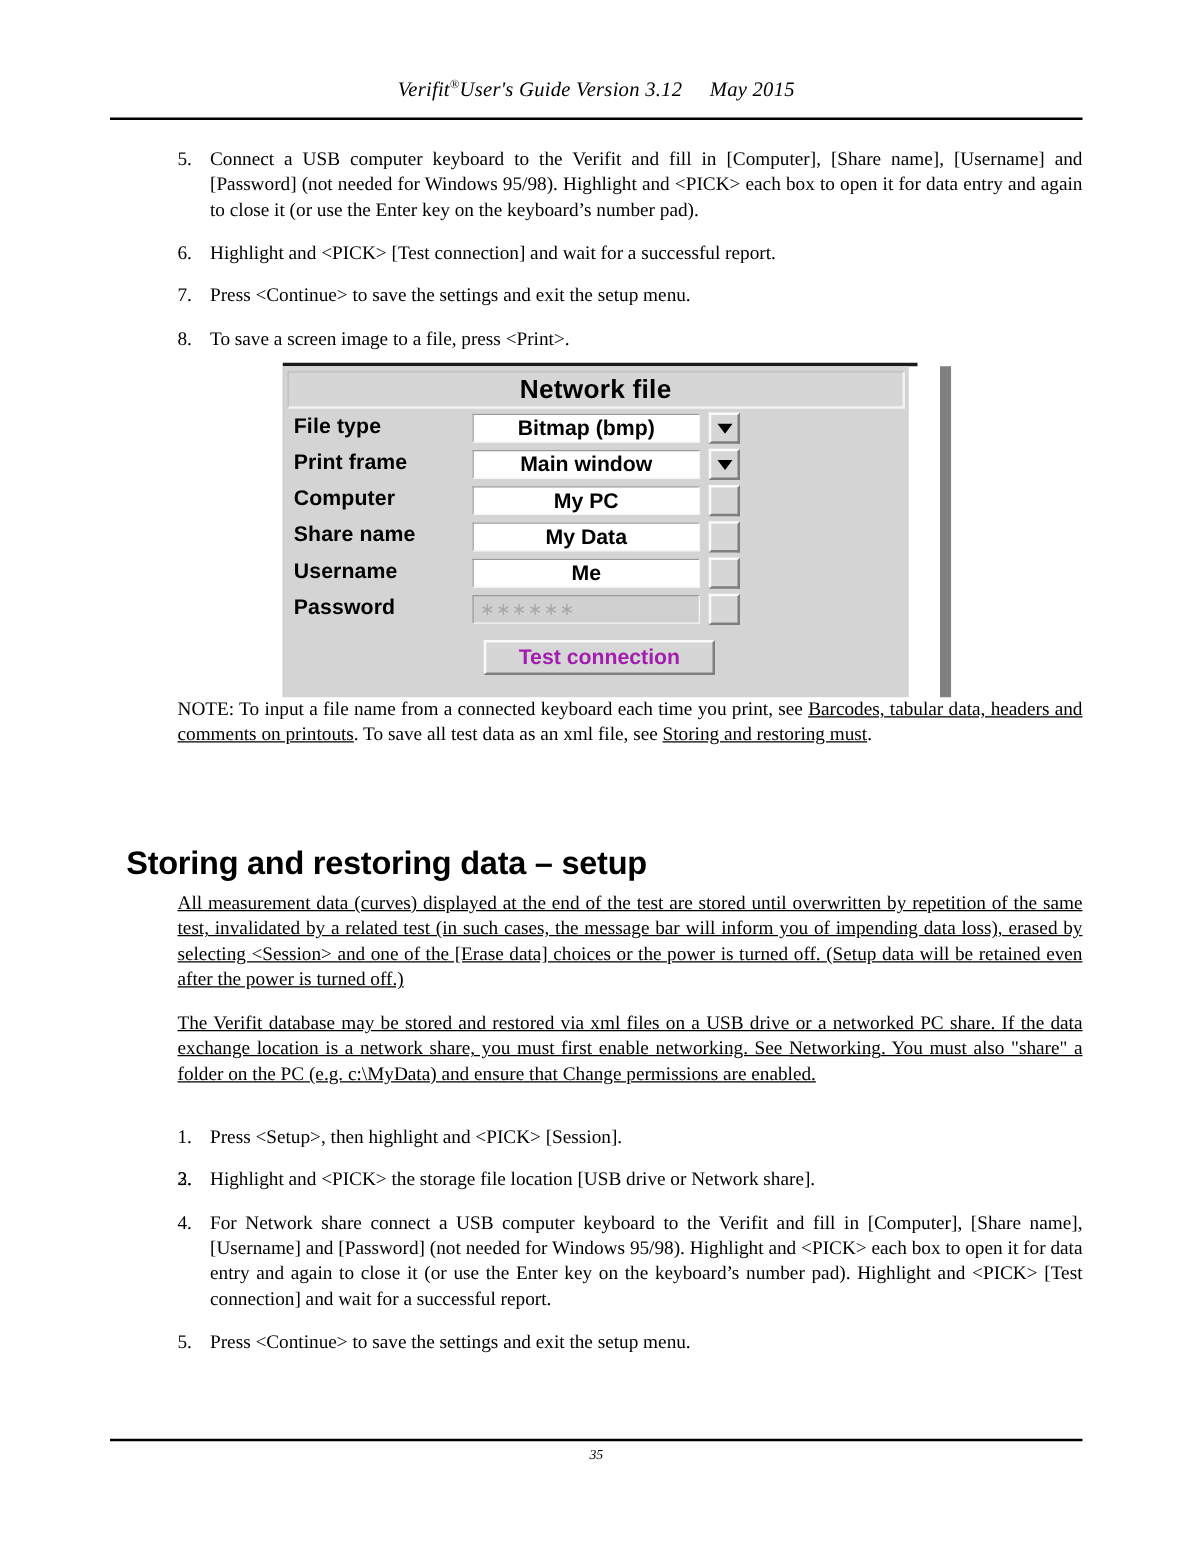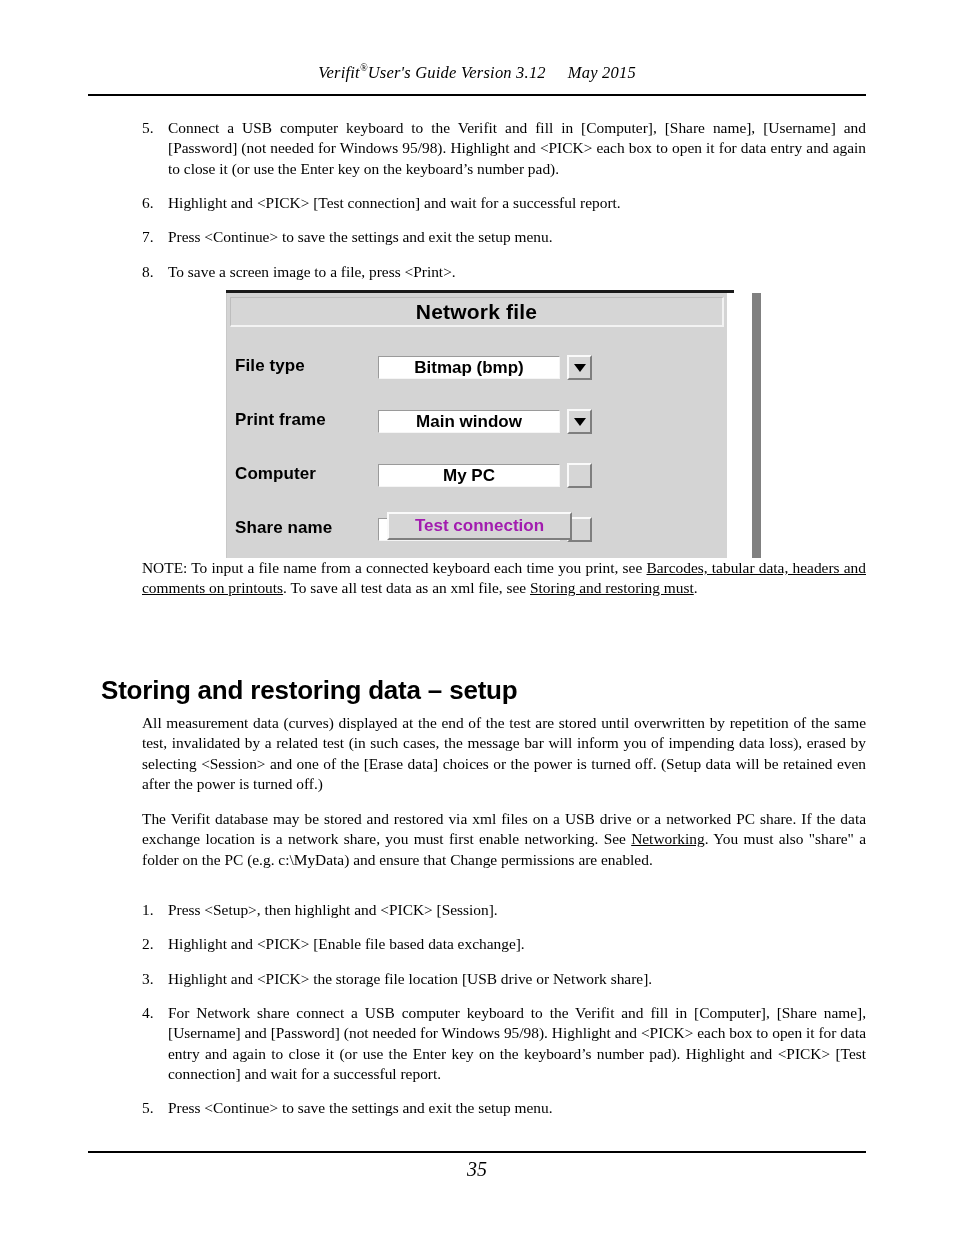--- a/index.html
+++ b/index.html
@@ -82,20 +82,21 @@
     width: 20px;
     text-align: left;
     font-size: 15.4px;
   }
 
   p.para {
     font-size: 15.4px;
     line-height: 1.33;
     text-align: justify;
     margin: 0 0 14px 0;
+    text-decoration: underline;
   }
   p.para:last-child { margin-bottom: 0; }
 
   .note {
     font-size: 15.4px;
     line-height: 1.33;
     text-align: justify;
     margin: 0;
   }
   .xref {
@@ -179,21 +180,20 @@
     position: absolute;
     left: 0;
     top: 36px;
     width: 501px;
   }
   .dlg-row {
     position: relative;
     height: 29px;
     display: flex;
     align-items: center;
-    margin-top: 25px;
   }
   .dlg-label {
     position: absolute;
     left: 8px;
     top: 2px;
     font-size: 17px;
     font-weight: bold;
     color: #000;
     letter-spacing: 0.1px;
   }
@@ -276,21 +276,21 @@
     height: 2px;
     background: #000000;
   }
   .footer-page {
     position: absolute;
     left: 88px;
     top: 1158px;
     width: 778px;
     text-align: center;
     font-style: italic;
-    font-size: 20px;
+    font-size: 11px;
   }
 </style>
 </head>
 <body>
 
 <div class="page">
 
   <div class="header">
     <div class="header-text"><span>Verifit</span><sup>®</sup><span>User's Guide Version 3.12</span><span class="header-gap"></span><span>May 2015</span></div>
   </div>
@@ -371,21 +371,21 @@
   </div>
 
   <div class="content" style="top:713px;">
     <p class="para">All measurement data (curves) displayed at the end of the test are stored until overwritten by repetition of the same test, invalidated by a related test (in such cases, the message bar will inform you of impending data loss), erased by selecting &lt;Session&gt; and one of the [Erase data] choices or the power is turned off. (Setup data will be retained even after the power is turned off.)</p>
     <p class="para"><span>The Verifit database may be stored and restored via xml files on a USB drive or a networked PC share. If the data exchange location is a network share, you must first enable networking. See </span><span class="xref">Networking</span><span>. You must also "share" a folder on the PC (e.g. c:\MyData) and ensure that Change permissions are enabled.</span></p>
   </div>
 
   <div class="content" style="top:900px;">
     <ol class="numlist">
       <li><span class="marker">1.</span><span>Press &lt;Setup&gt;, then highlight and &lt;PICK&gt; [Session].</span></li>
-      <li><span class="marker">2.</span><span>Highlight and &lt;PICK&gt; [Enable file based data exchange].</span></li>
+      <li><span class="marker">2.</span></li>
       <li><span class="marker">3.</span><span>Highlight and &lt;PICK&gt; the storage file location [USB drive or Network share].</span></li>
       <li><span class="marker">4.</span><span>For Network share connect a USB computer keyboard to the Verifit and fill in [Computer], [Share name], [Username] and [Password] (not needed for Windows 95/98). Highlight and &lt;PICK&gt; each box to open it for data entry and again to close it (or use the Enter key on the keyboard’s number pad). Highlight and &lt;PICK&gt; [Test connection] and wait for a successful report.</span></li>
       <li><span class="marker">5.</span><span>Press &lt;Continue&gt; to save the settings and exit the setup menu.</span></li>
     </ol>
   </div>
 
   <div class="footer-rule"></div>
   <div class="footer-page">35</div>
 
 </div>

